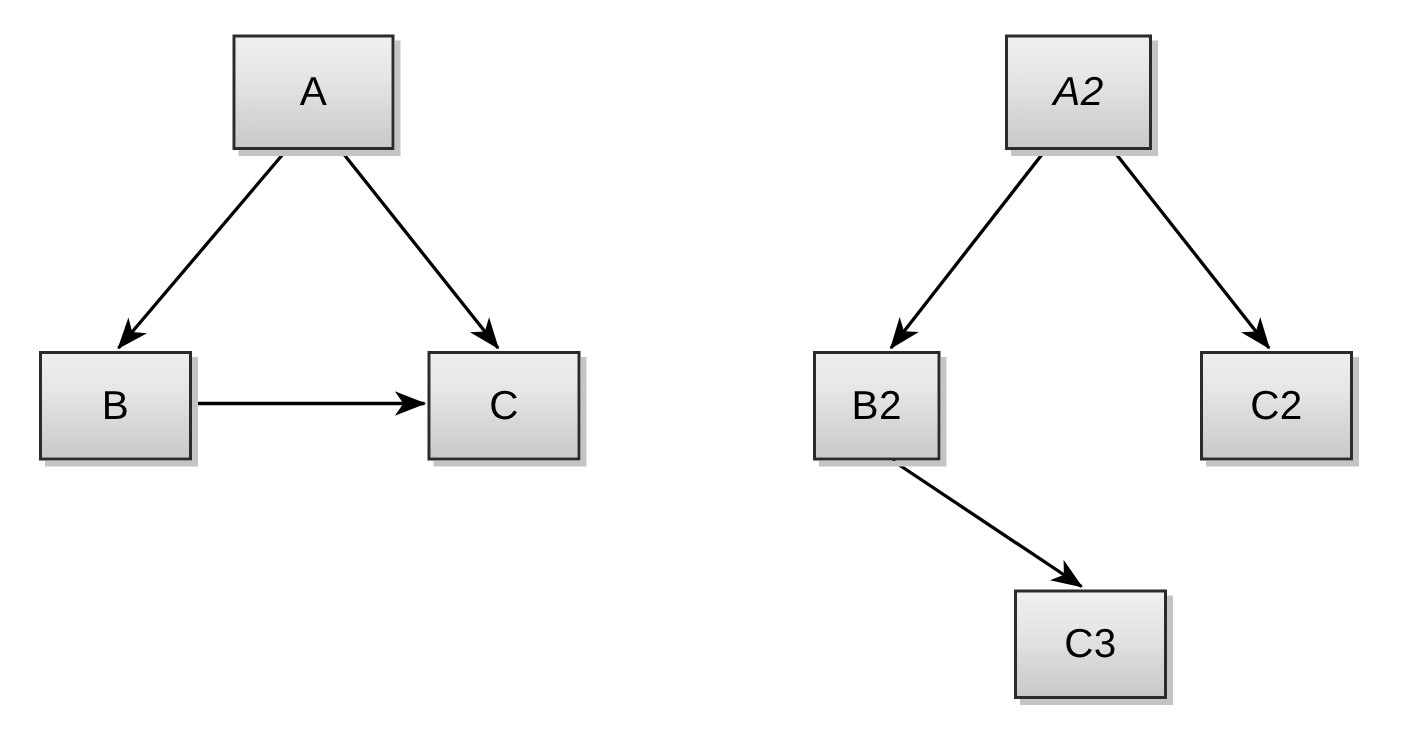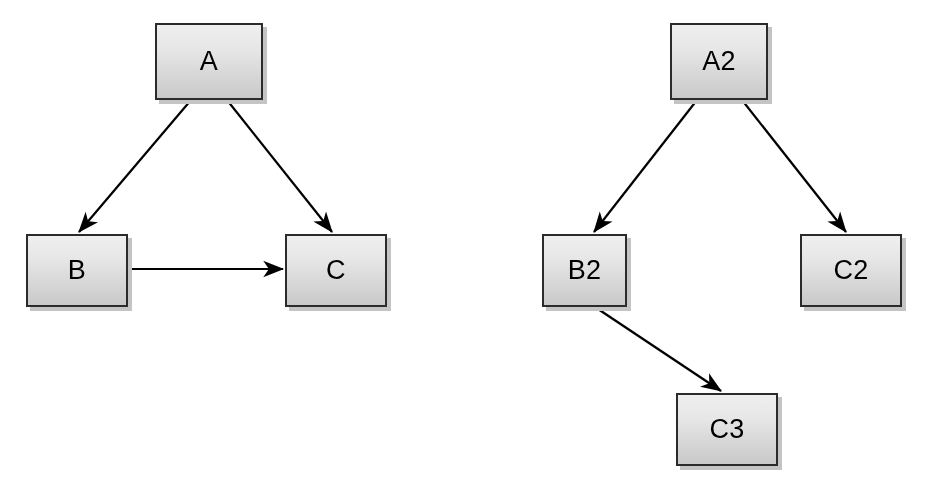--- a/index.html
+++ b/index.html
@@ -68,21 +68,21 @@
   <div id="nodes-group">
       <div class="node" style="left: 155px; top: 23px; width: 108px; height: 77px;">
         <span class="node-label">A</span>
       </div>
       <div class="node" style="left: 26px; top: 234px; width: 102px; height: 73px;">
         <span class="node-label">B</span>
       </div>
       <div class="node" style="left: 285px; top: 234px; width: 102px; height: 73px;">
         <span class="node-label">C</span>
       </div>
-      <div class="node" style="left: 670px; top: 23px; width: 98px; height: 77px;">
+      <div class="node" style="left: 670px; top: 23px; width: 98px; height: 77px; font-style: italic;">
         <span class="node-label">A2</span>
       </div>
       <div class="node" style="left: 542px; top: 234px; width: 85px; height: 73px;">
         <span class="node-label">B2</span>
       </div>
       <div class="node" style="left: 800px; top: 234px; width: 102px; height: 73px;">
         <span class="node-label">C2</span>
       </div>
       <div class="node" style="left: 676px; top: 393px; width: 102px; height: 73px;">
         <span class="node-label">C3</span>

